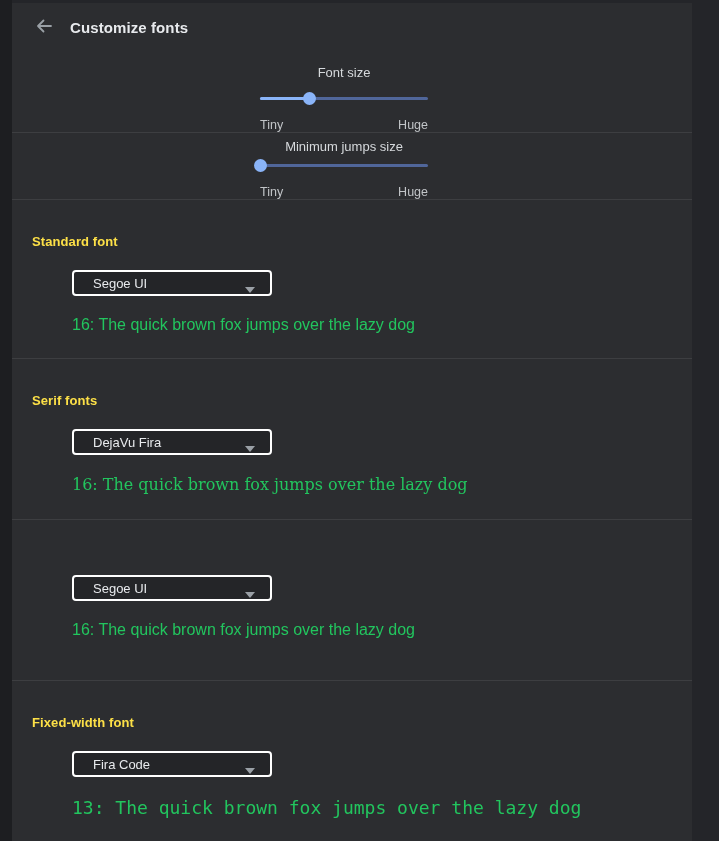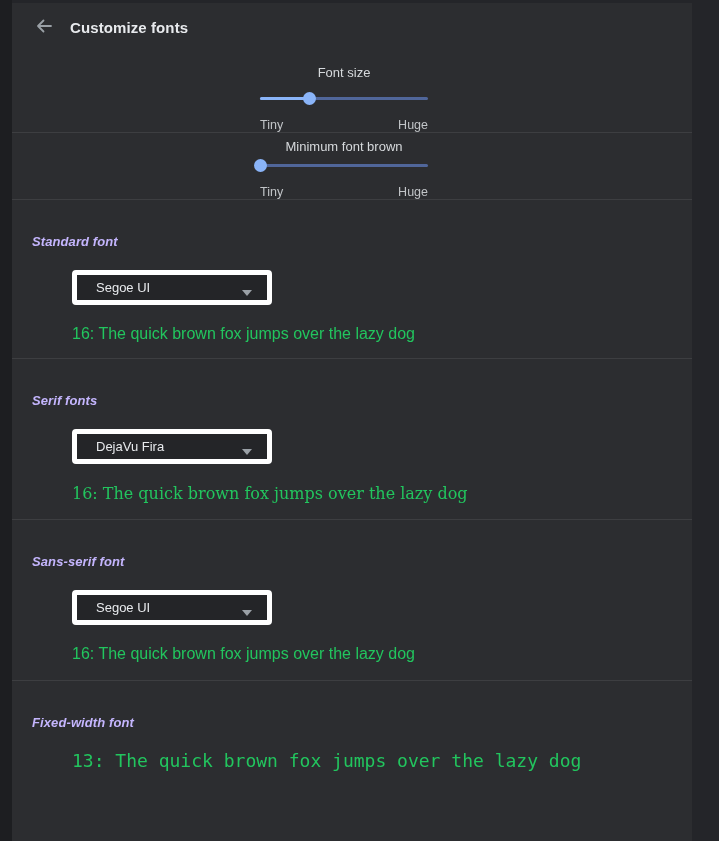--- a/index.html
+++ b/index.html
@@ -85,31 +85,30 @@
   .font-section {
     border-bottom: 1px solid #3d3e41;
     padding: 34px 0 0 20px;
   }
   .font-section:last-child { border-bottom: none; flex: 1; }
   .sec-standard { height: 159px; }
   .sec-serif { height: 161px; }
   .sec-sans { height: 161px; }
   .section-label {
     font-size: 13px; font-weight: 600;
-    color: #c4b5fd;
+    color: #fde047;
     letter-spacing: .1px;
-    font-style: italic;
   }
   .font-select {
     position: relative;
     display: flex; align-items: center;
     margin: 21px 0 0 40px;
-    width: 200px; height: 35px;
+    width: 200px; height: 26px;
     background: #242528;
-    border: 5px solid #ffffff;
+    border: 2px solid #ffffff;
     border-radius: 4px;
     cursor: pointer;
   }
   .font-select .selected-value {
     padding-left: 19px;
     font-size: 13px; color: #e8eaed;
   }
   .caret {
     position: absolute; right: 15px; top: 15px;
     width: 0; height: 0;
@@ -154,21 +153,21 @@
           <div class="thumb" style="left: 29%;"></div>
         </div>
         <div class="slider-minmax">
           <span>Tiny</span>
           <span>Huge</span>
         </div>
       </div>
     </div>
 
     <div class="slider-row row-min-font-size">
-      <div class="row-label">Minimum font brown</div>
+      <div class="row-label">Minimum jumps size</div>
       <div class="slider-group">
         <div class="slider">
           <div class="track"></div>
           <div class="fill" style="width: 0%;"></div>
           <div class="thumb" style="left: 0%;"></div>
         </div>
         <div class="slider-minmax">
           <span>Tiny</span>
           <span>Huge</span>
         </div>
@@ -187,27 +186,30 @@
     <div class="font-section sec-serif">
       <div class="section-label">Serif fonts</div>
       <div class="font-select">
         <span class="selected-value">DejaVu Fira</span>
         <span class="caret"></span>
       </div>
       <div class="preview preview-serif" style="font-size: 16px;">16: The quick brown fox jumps over the lazy dog</div>
     </div>
 
     <div class="font-section sec-sans">
-      <div class="section-label">Sans-serif font</div>
       <div class="font-select">
         <span class="selected-value">Segoe UI</span>
         <span class="caret"></span>
       </div>
       <div class="preview preview-sans" style="font-size: 16px;">16: The quick brown fox jumps over the lazy dog</div>
     </div>
 
     <div class="font-section sec-fixed">
       <div class="section-label">Fixed-width font</div>
+      <div class="font-select">
+        <span class="selected-value">Fira Code</span>
+        <span class="caret"></span>
+      </div>
       <div class="preview preview-mono" style="font-size: 18px;">13: The quick brown fox jumps over the lazy dog</div>
     </div>
 
   </div>
 </div>
 
 </body></html>

